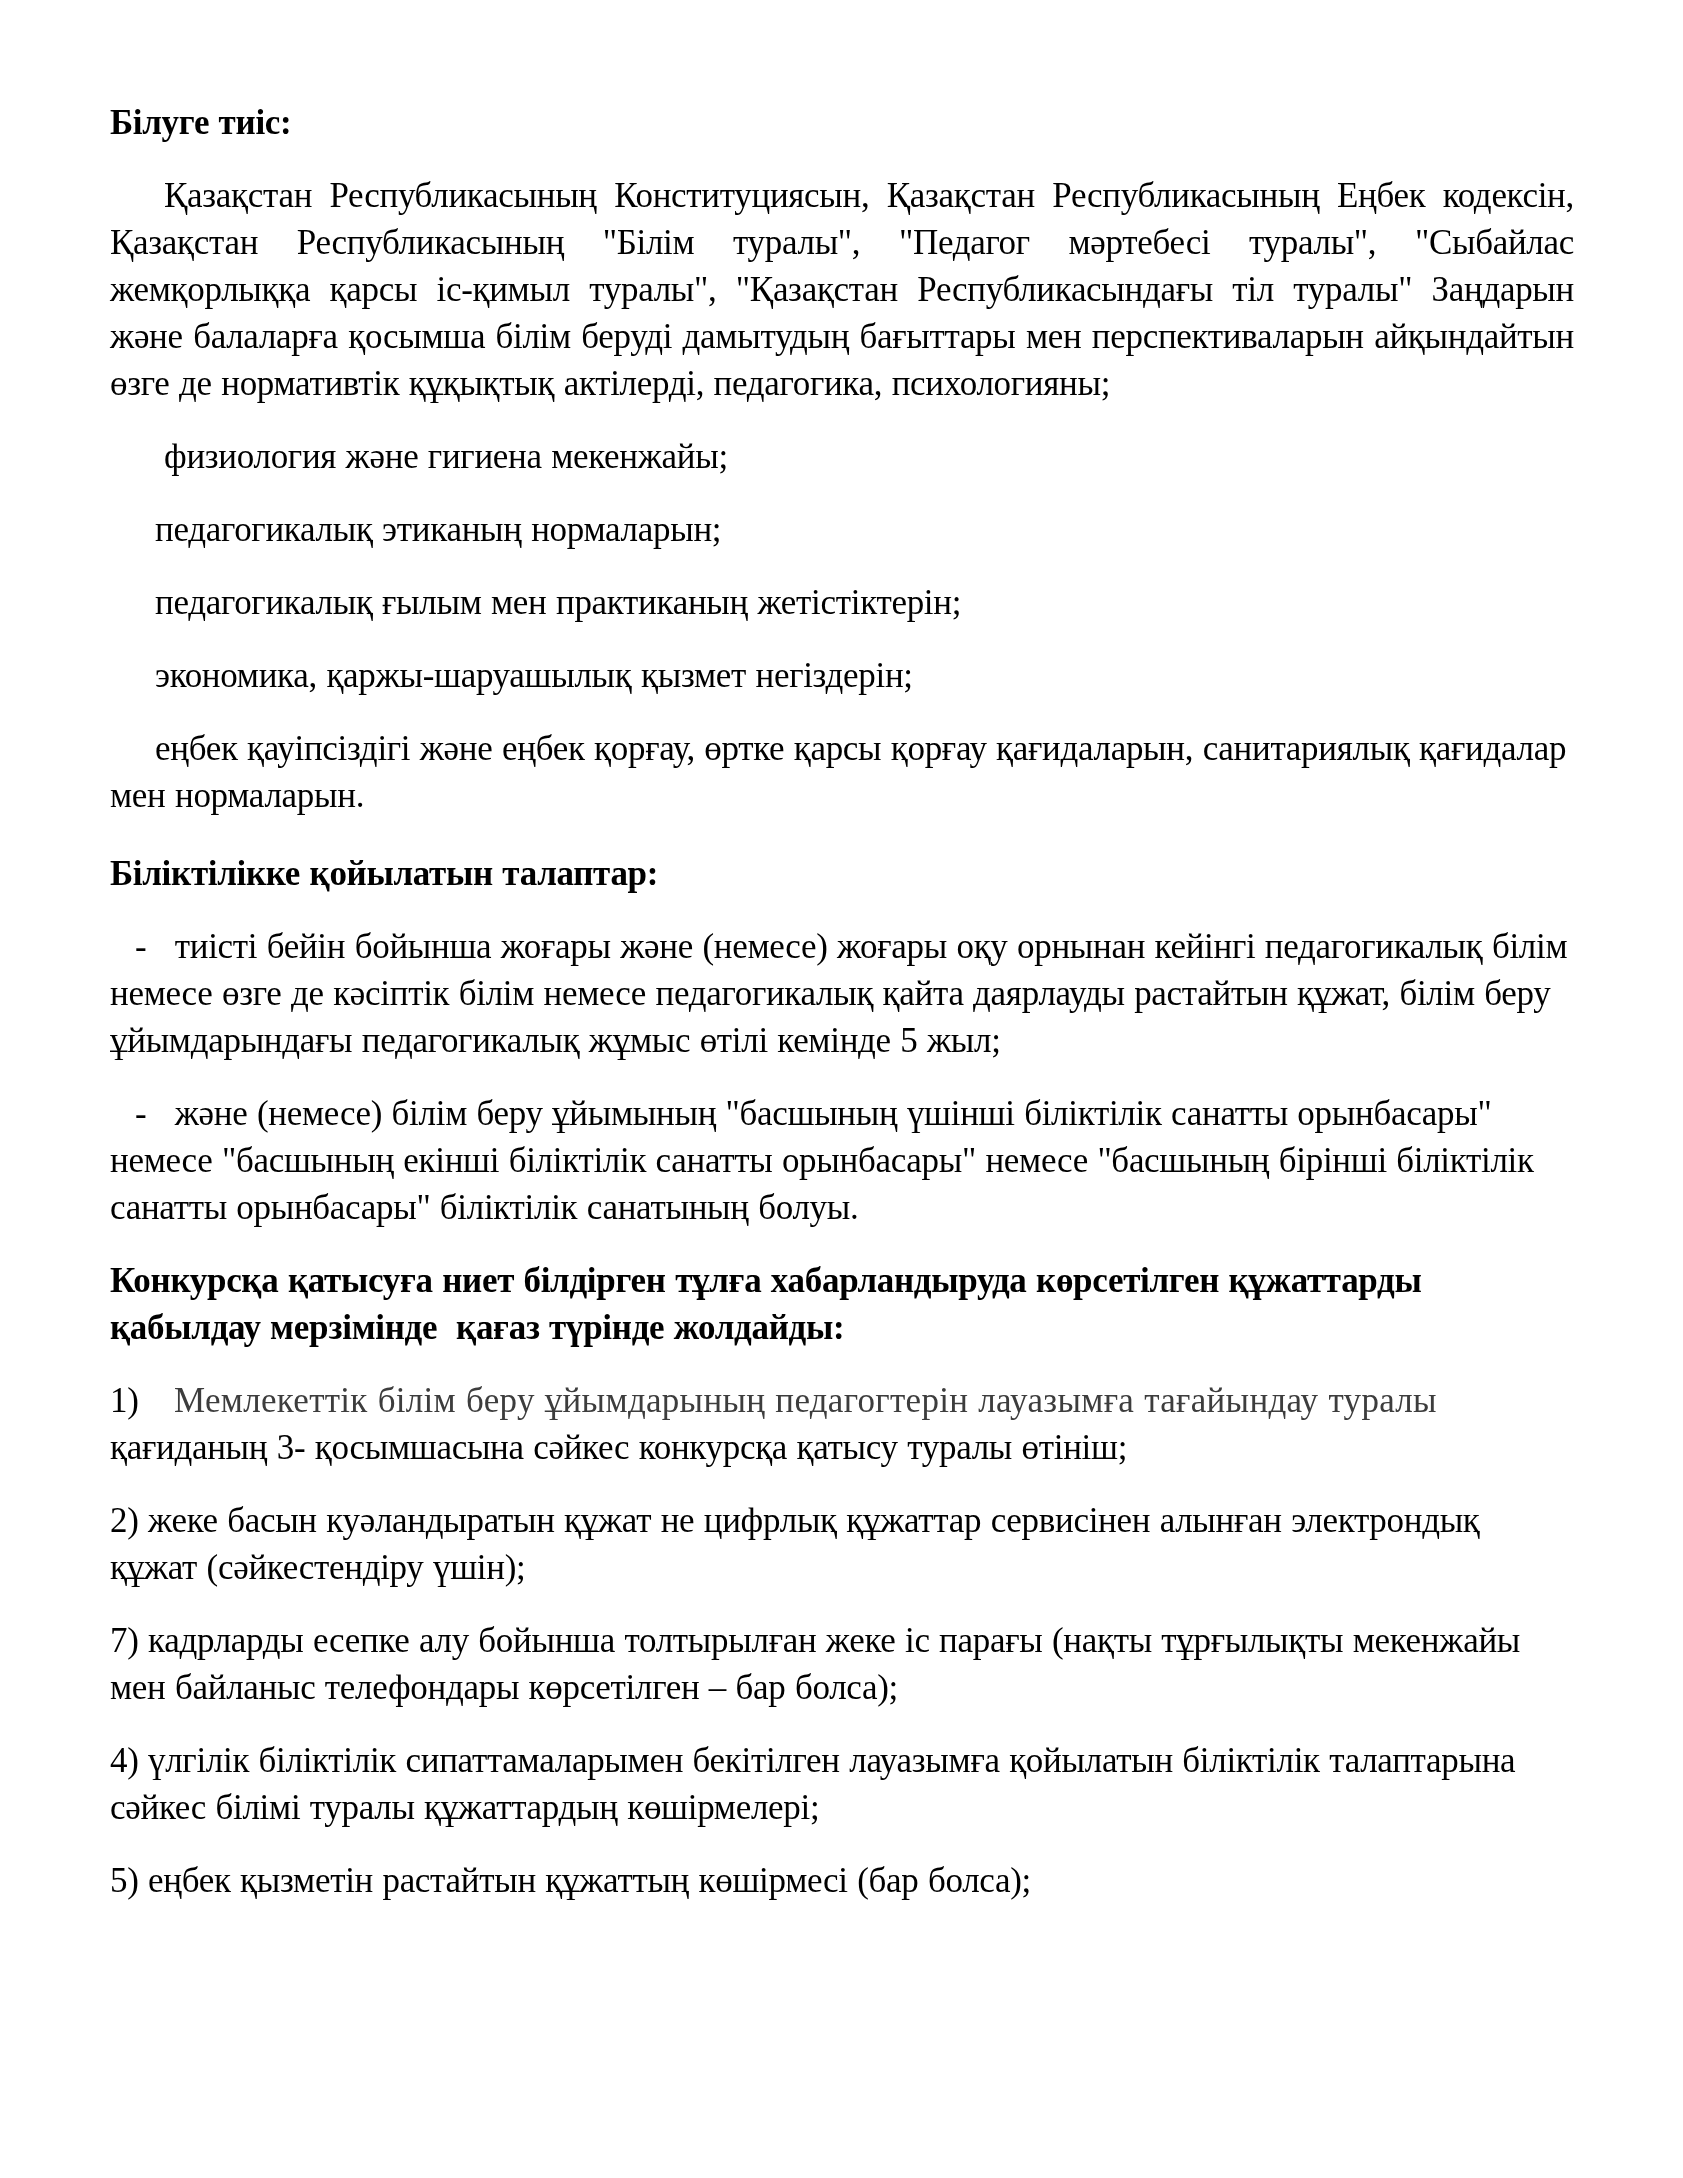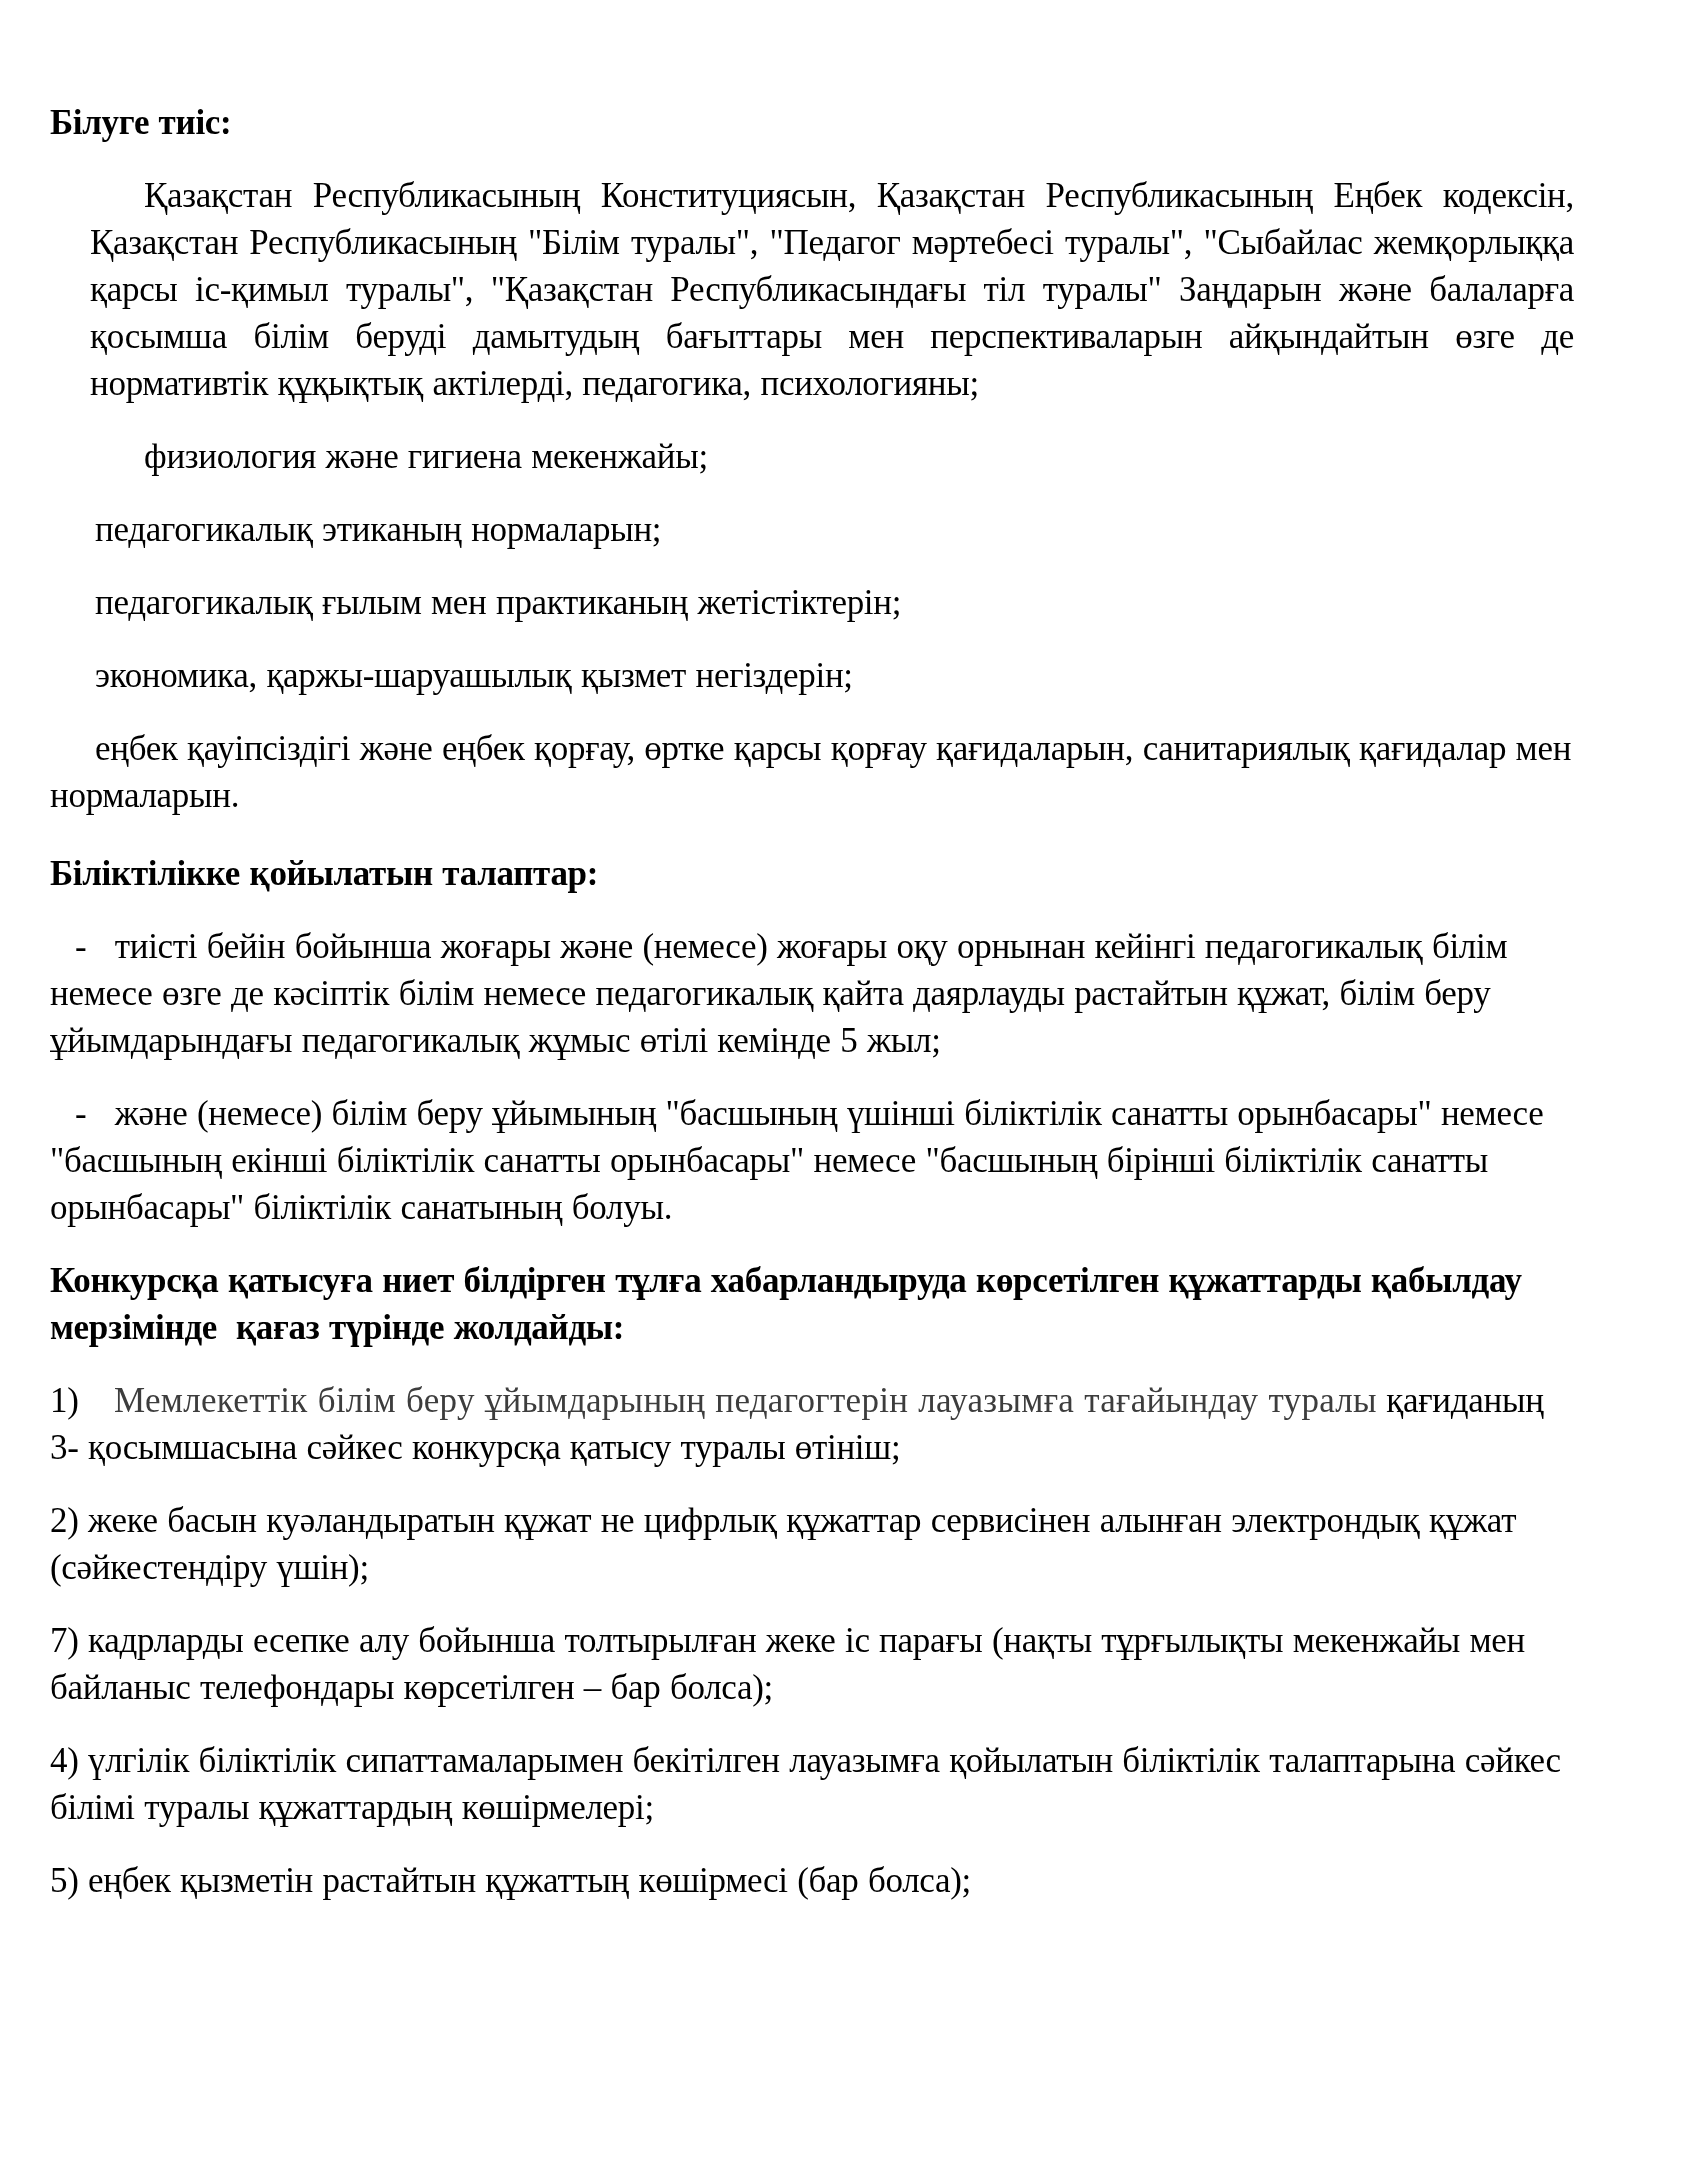--- a/index.html
+++ b/index.html
@@ -2,28 +2,28 @@
 <html><head>
 <meta charset="utf-8">
 <style>
   html,body{margin:0;padding:0;background:#e8e8e8;}
   .page{
     width:1683px;height:2178px;background:#ffffff;margin:0 auto;
     box-sizing:border-box;overflow:hidden;position:relative;
     font-family:"Liberation Serif","DejaVu Serif",serif;
     color:#000000;
   }
-  .inner{padding:99px 109px 0 50px;}
+  .inner{padding:99px 109px 0 110px;}
   .para{
     font-size:35px;line-height:47px;margin:0 0 26px 0;
     letter-spacing:-0.3px;word-spacing:1px;
   }
   .bold{font-weight:bold;}
   .justify{text-align:justify;}
-  .ind55{text-indent:54px;margin-left:40px;}
+  .ind55{text-indent:54px;}
   .ind45{text-indent:45px;}
   .ind25{text-indent:25px;}
   .gap-before{margin-top:31px;}
   .grey{color:#3d3d3d;letter-spacing:0.3px;margin-left:26px;}
 </style>
 </head>
 <body>
 
 <div class="page">
   <div class="inner">

